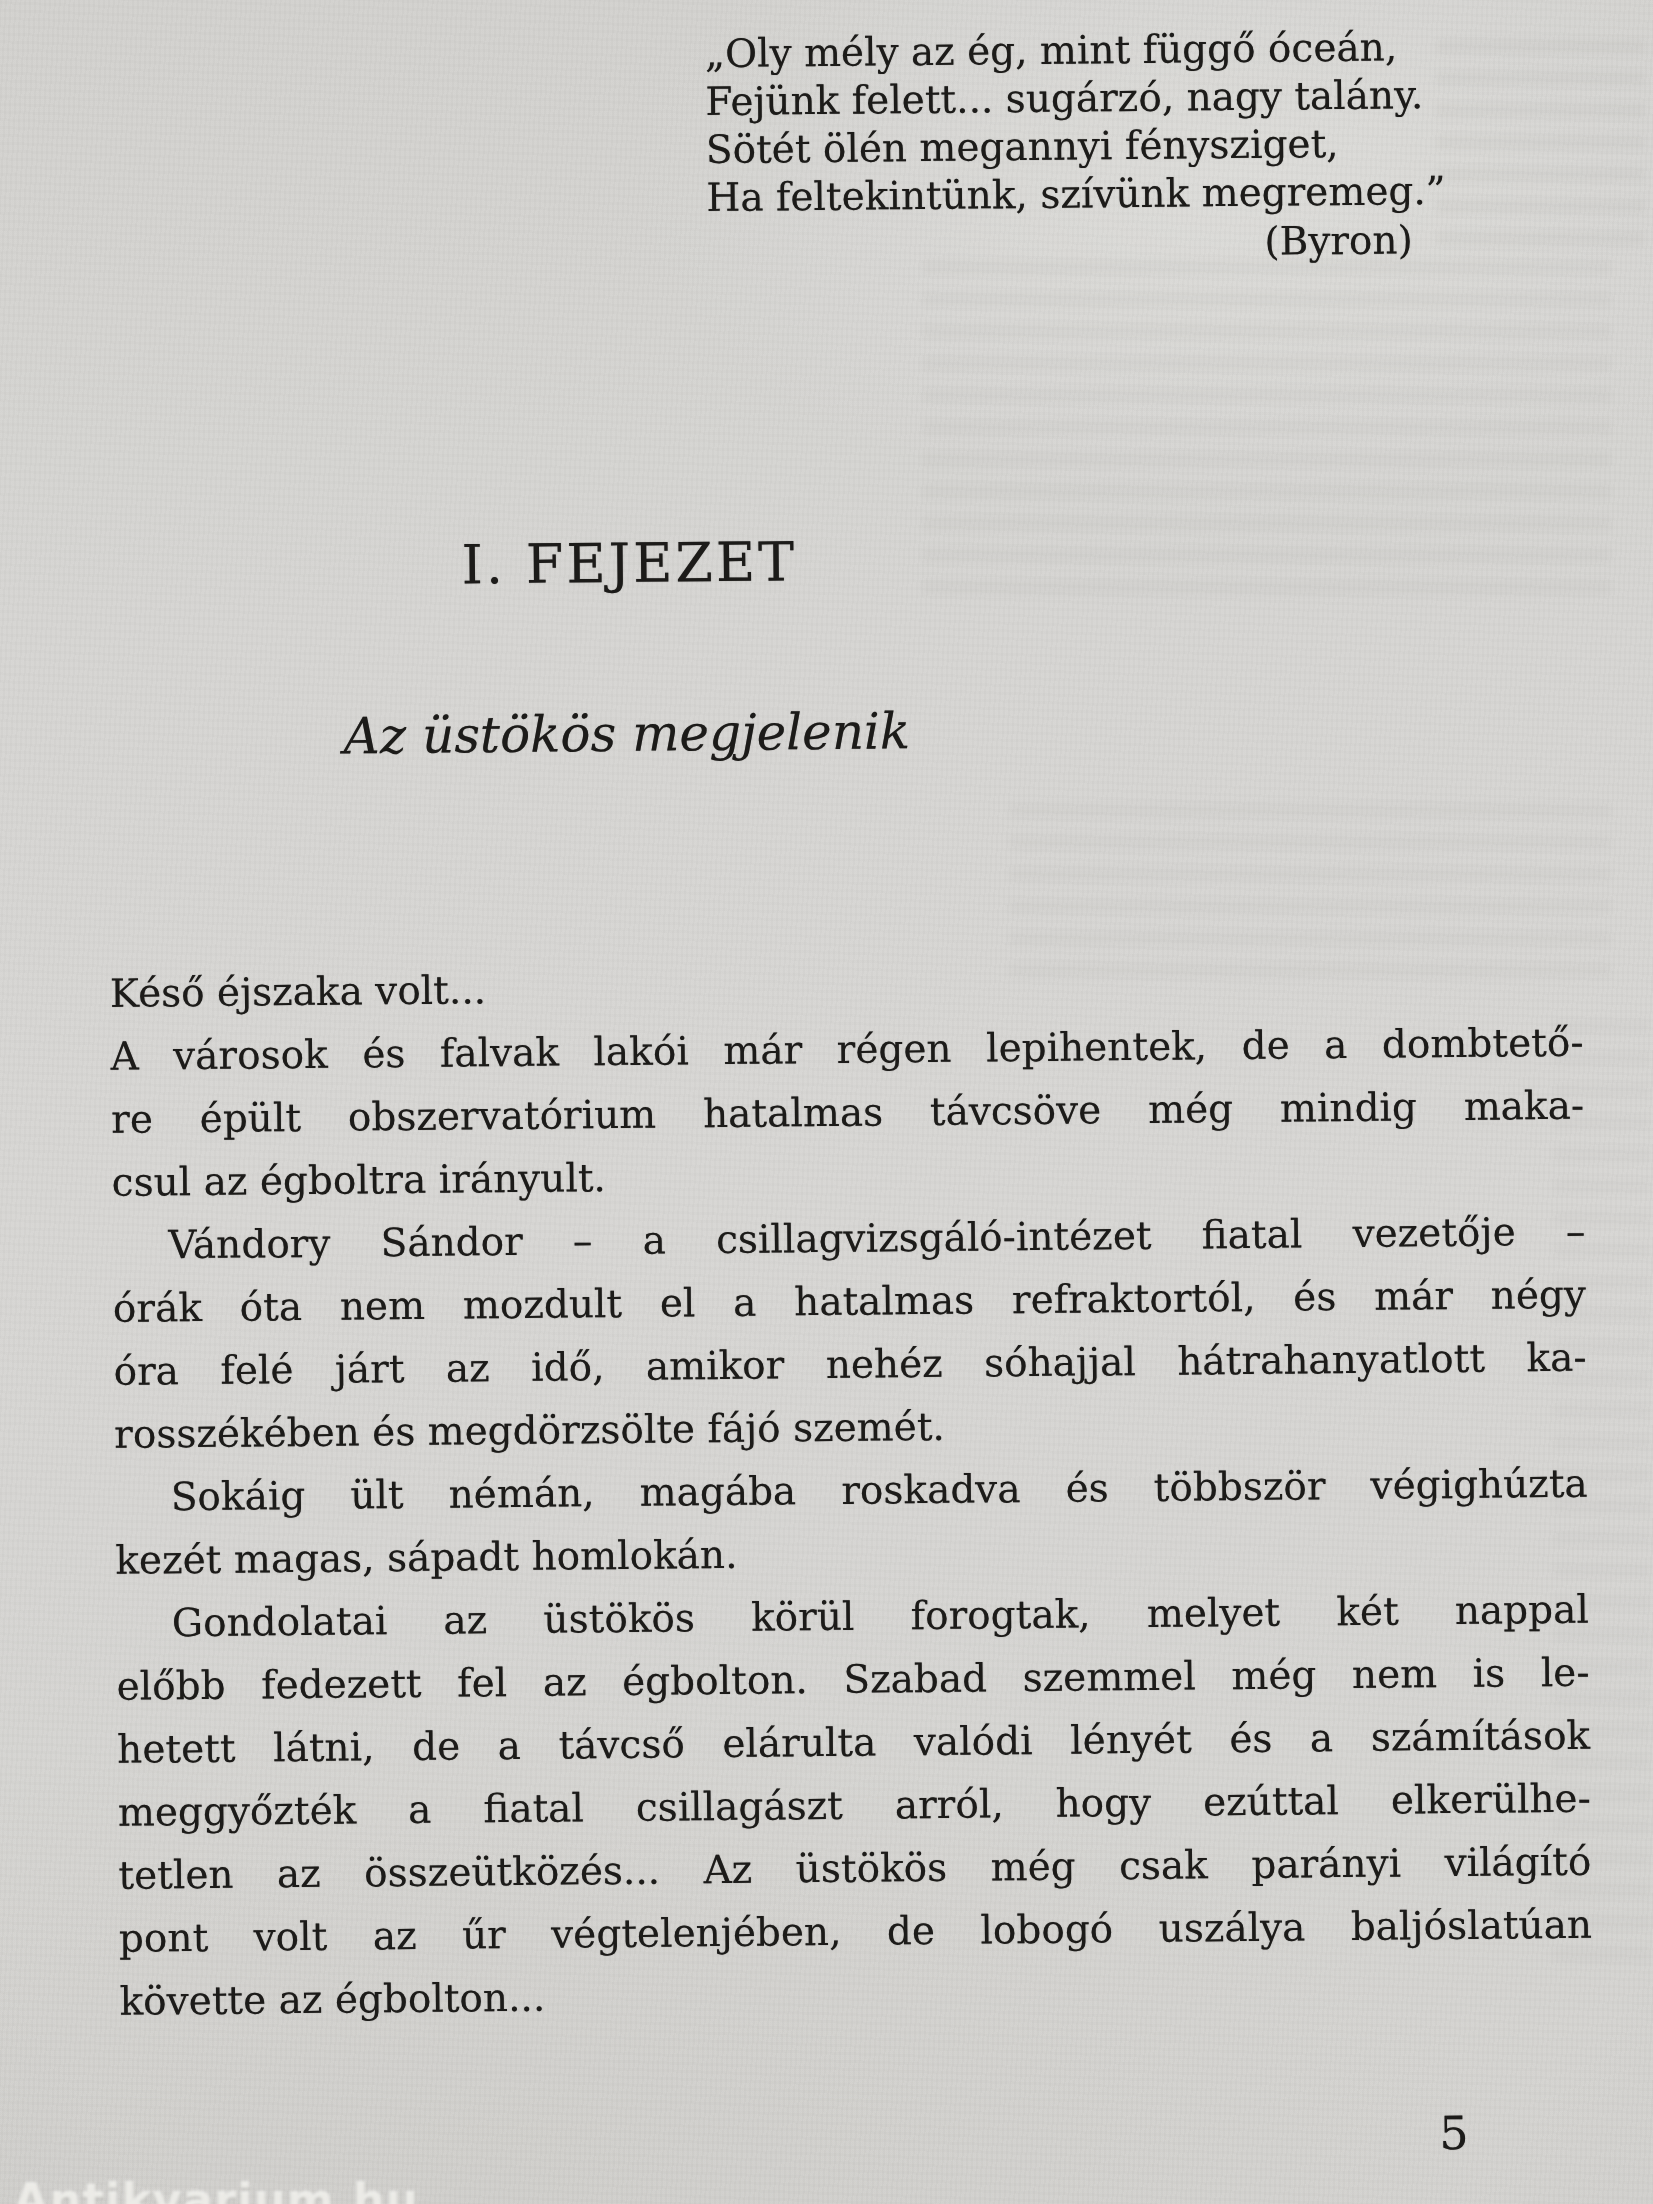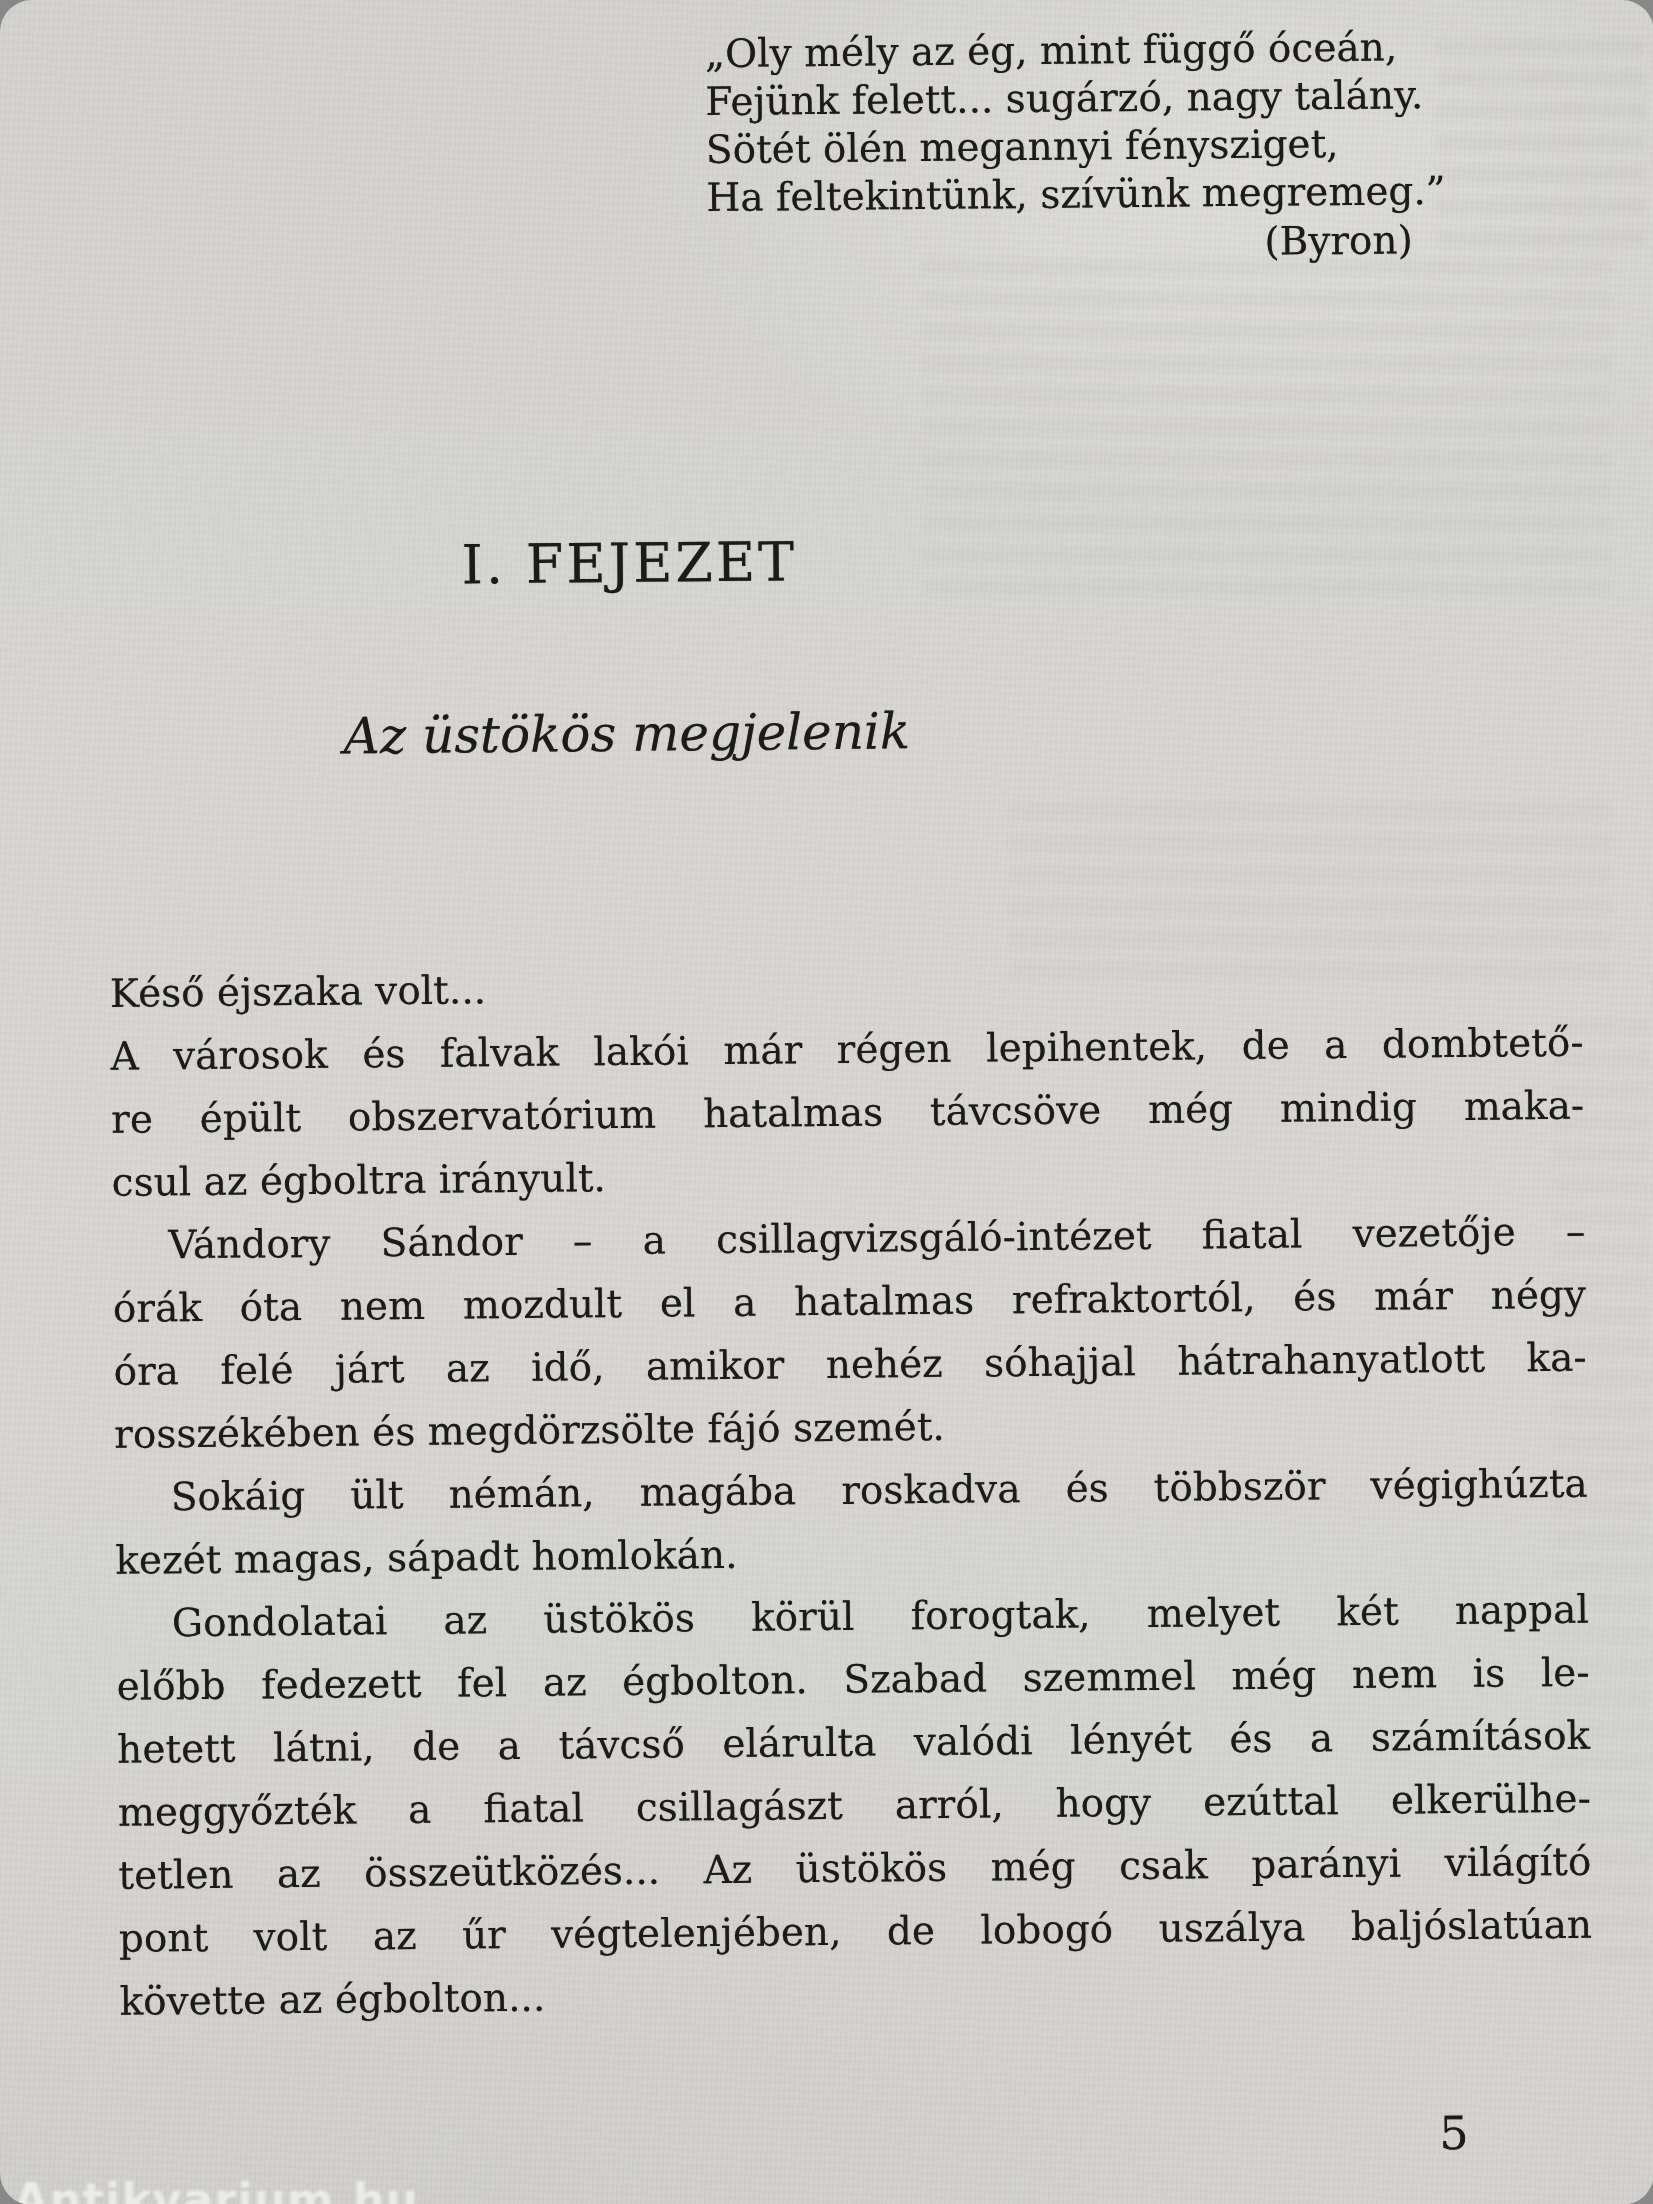--- a/index.html
+++ b/index.html
@@ -7,21 +7,20 @@
     position:relative;
     width:1654px;height:2205px;
     overflow:hidden;
     background:
       radial-gradient(ellipse 873px 485px at 75% 8%, rgba(228,228,225,.55), rgba(228,228,225,0) 70%),
       radial-gradient(ellipse 1359px 679px at 30% 100%, rgba(200,199,195,.35), rgba(200,199,195,0) 75%),
       radial-gradient(ellipse 120% 120% at 50% 45%, rgba(0,0,0,0) 55%, rgba(110,108,103,.14) 100%),
       linear-gradient(180deg,#d2d1ce 0%, #d6d5d2 28%, #d7d6d3 55%, #d5d4d1 82%, #d3d2cf 100%);
     font-family:"DejaVu Serif","Liberation Serif",serif;
     color:var(--ink,#1c1b19);
-    border-radius:32px;
   }
   
   .grain{
     position:absolute;inset:0;pointer-events:none;
     background:
       repeating-linear-gradient(93deg, rgba(0,0,0,.016) 0 1.9px, rgba(255,255,255,.014) 1.9px 4.9px),
       repeating-linear-gradient(2deg, rgba(0,0,0,.012) 0 2.9px, rgba(255,255,255,.012) 2.9px 7.8px);
   }
   .tilt{
     position:absolute;inset:0;

